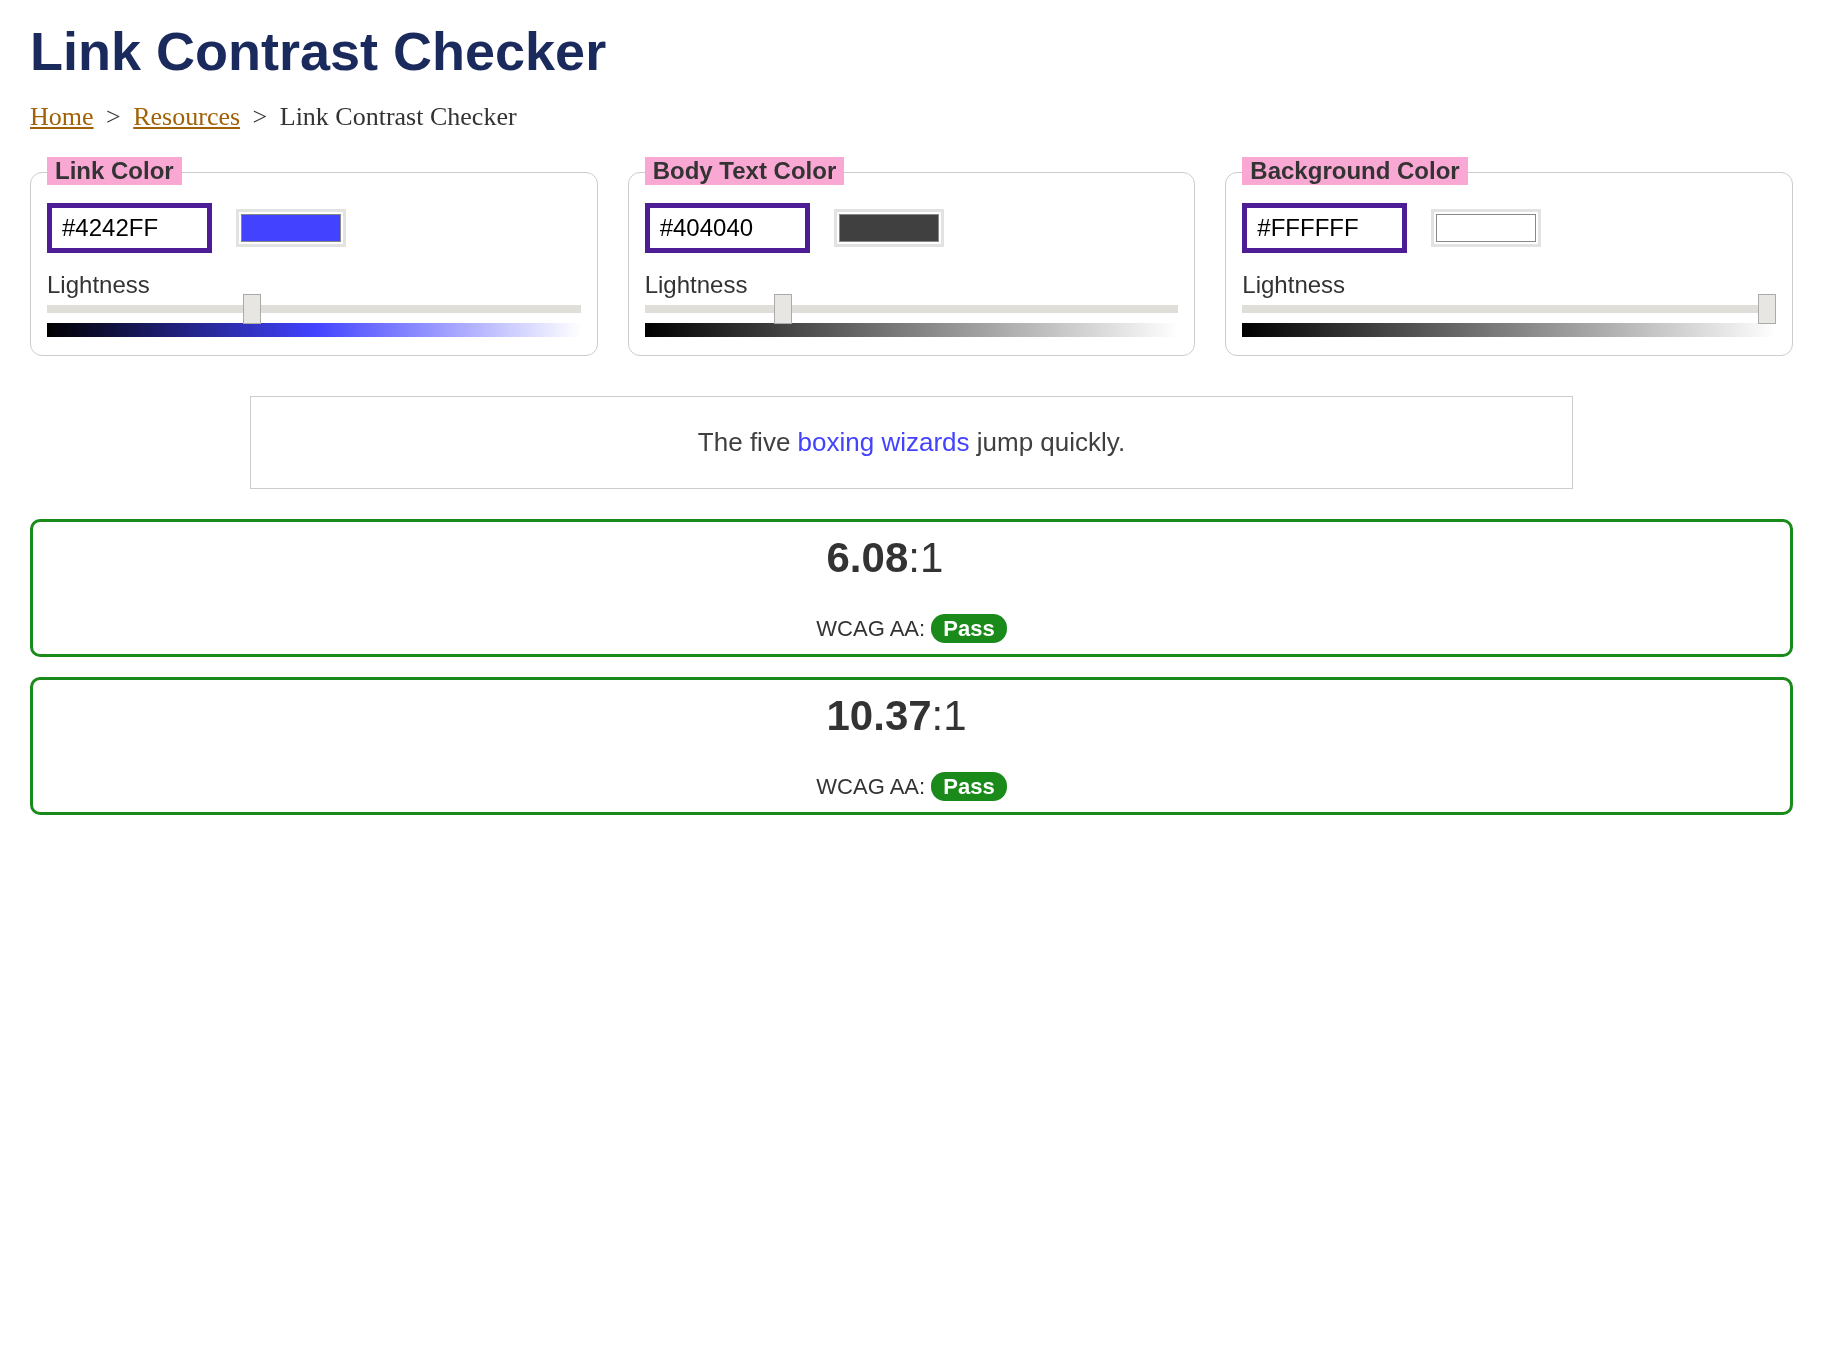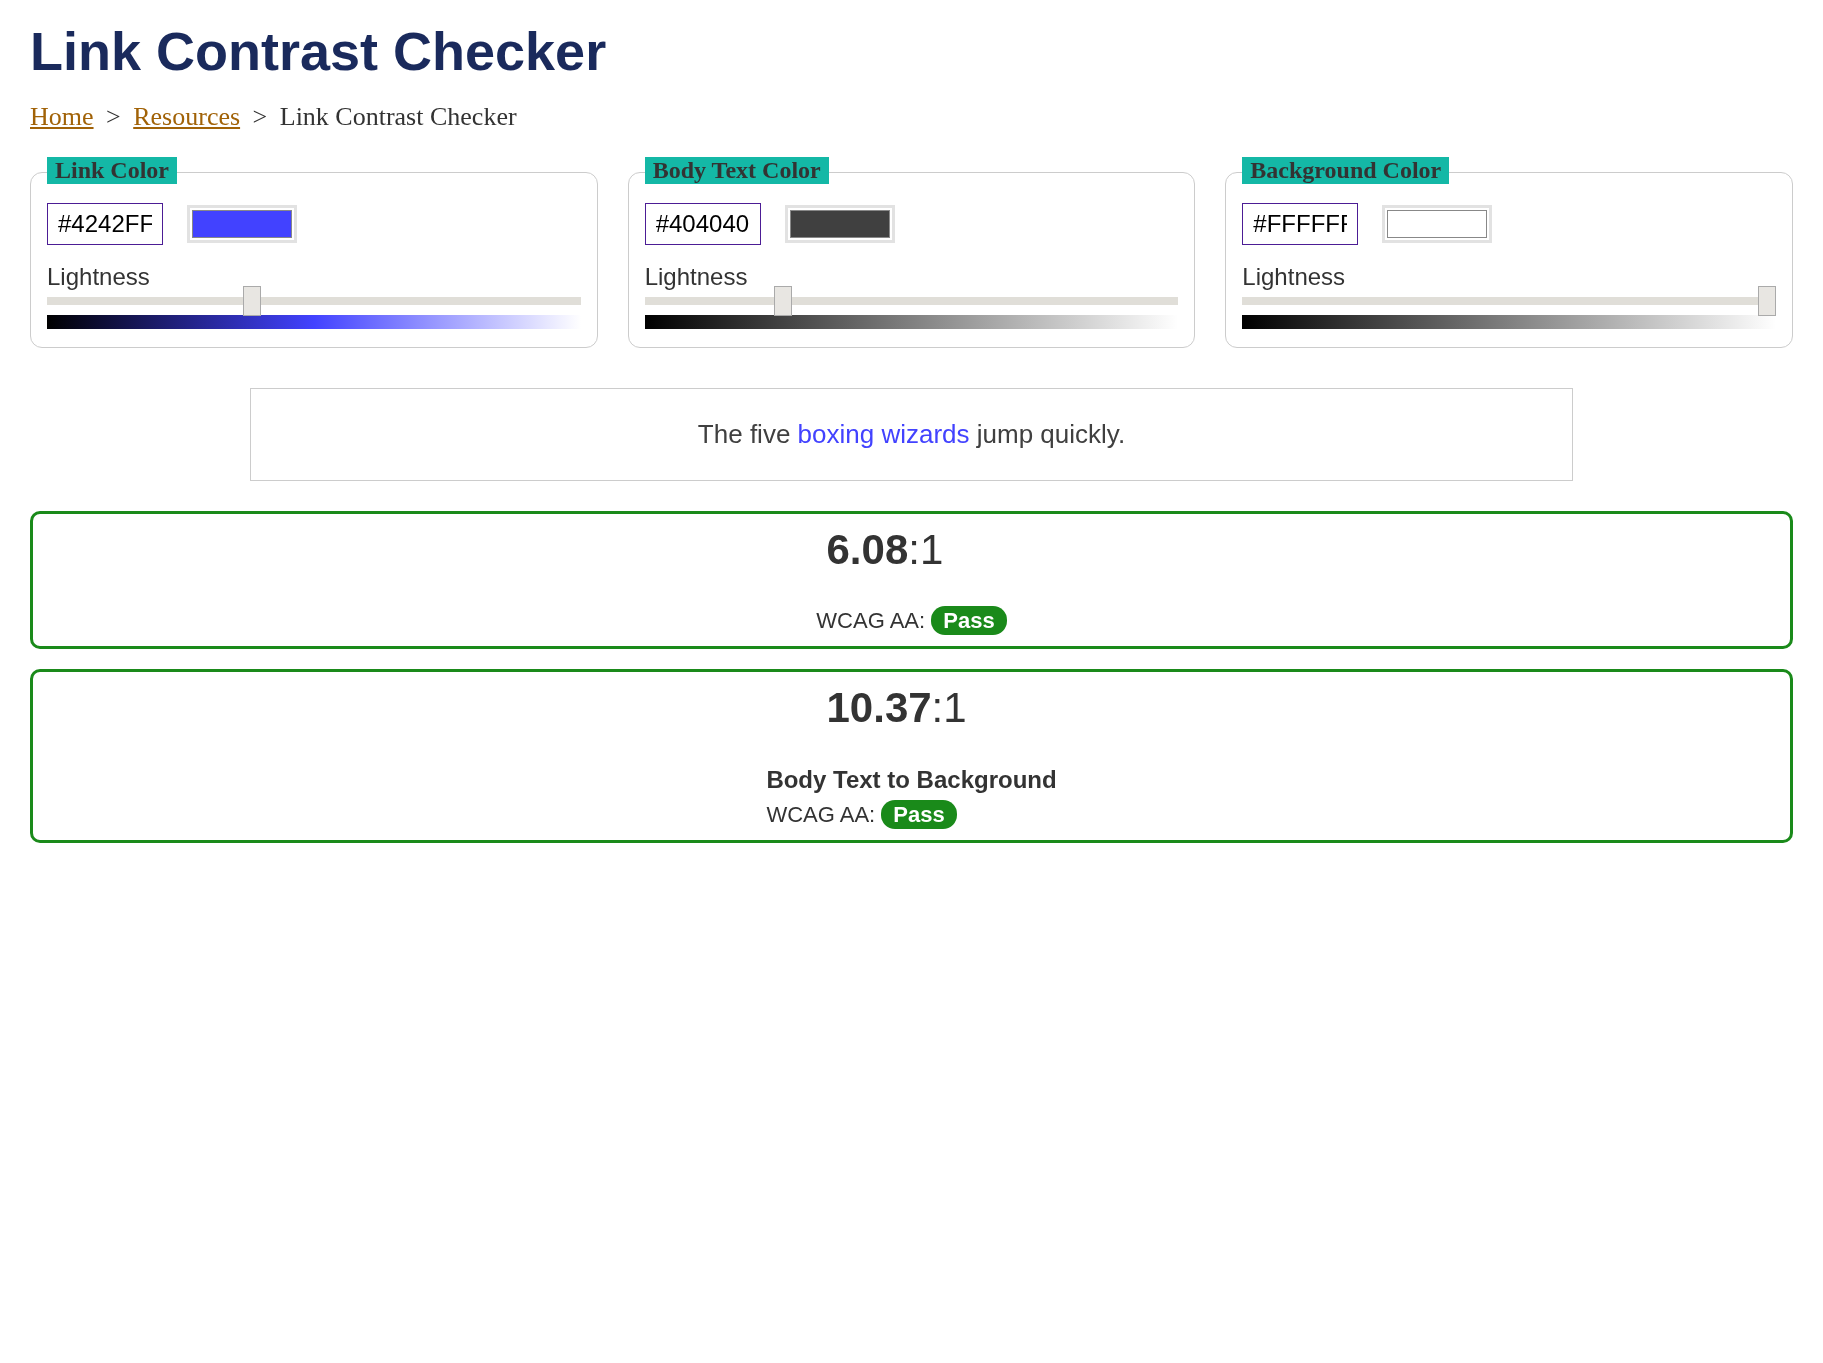--- a/index.html
+++ b/index.html
@@ -37,40 +37,39 @@
       flex: 1;
       border: 1px solid #ccc;
       border-radius: 12px;
       padding: 20px 16px 18px 16px;
       position: relative;
     }
     .fieldset-legend {
       position: absolute;
       top: -16px;
       left: 16px;
-      background: #14b8a6;
+      background: #f9a8d4;
       padding: 0 8px;
       font-size: 24px;
       font-weight: 700;
       color: #333;
-      font-family: Liberation Serif, serif;
     }
     .color-row {
       display: flex;
       align-items: center;
       gap: 24px;
       margin-bottom: 18px;
       margin-top: 10px;
     }
     .hex-input {
       font-size: 24px;
       font-family: inherit;
       padding: 6px 10px;
-      border: 1px solid #4c1d95;
-      width: 116px;
+      border: 5px solid #4c1d95;
+      width: 165px;
     }
     .swatch-wrap {
       border: 3px solid #e2e2e2;
       padding: 2px;
       display: inline-block;
     }
     .swatch {
       width: 100px;
       height: 28px;
       border: 1px solid #888;
@@ -228,17 +227,16 @@
 <div id="results-container">
     <div class="result-card pass">
       <div class="ratio"><span class="num">6.08</span><span>:1</span></div>
       <div class="result-details">
         <div class="result-status"><span>WCAG AA: </span><span class="pass-badge">Pass</span></div>
       </div>
     </div>
     <div class="result-card pass">
       <div class="ratio"><span class="num">10.37</span><span>:1</span></div>
       <div class="result-details">
-        <div class="result-title">Body Text to Background</div>
         <div class="result-status"><span>WCAG AA: </span><span class="pass-badge">Pass</span></div>
       </div>
     </div>
   </div>
 
 </body></html>

